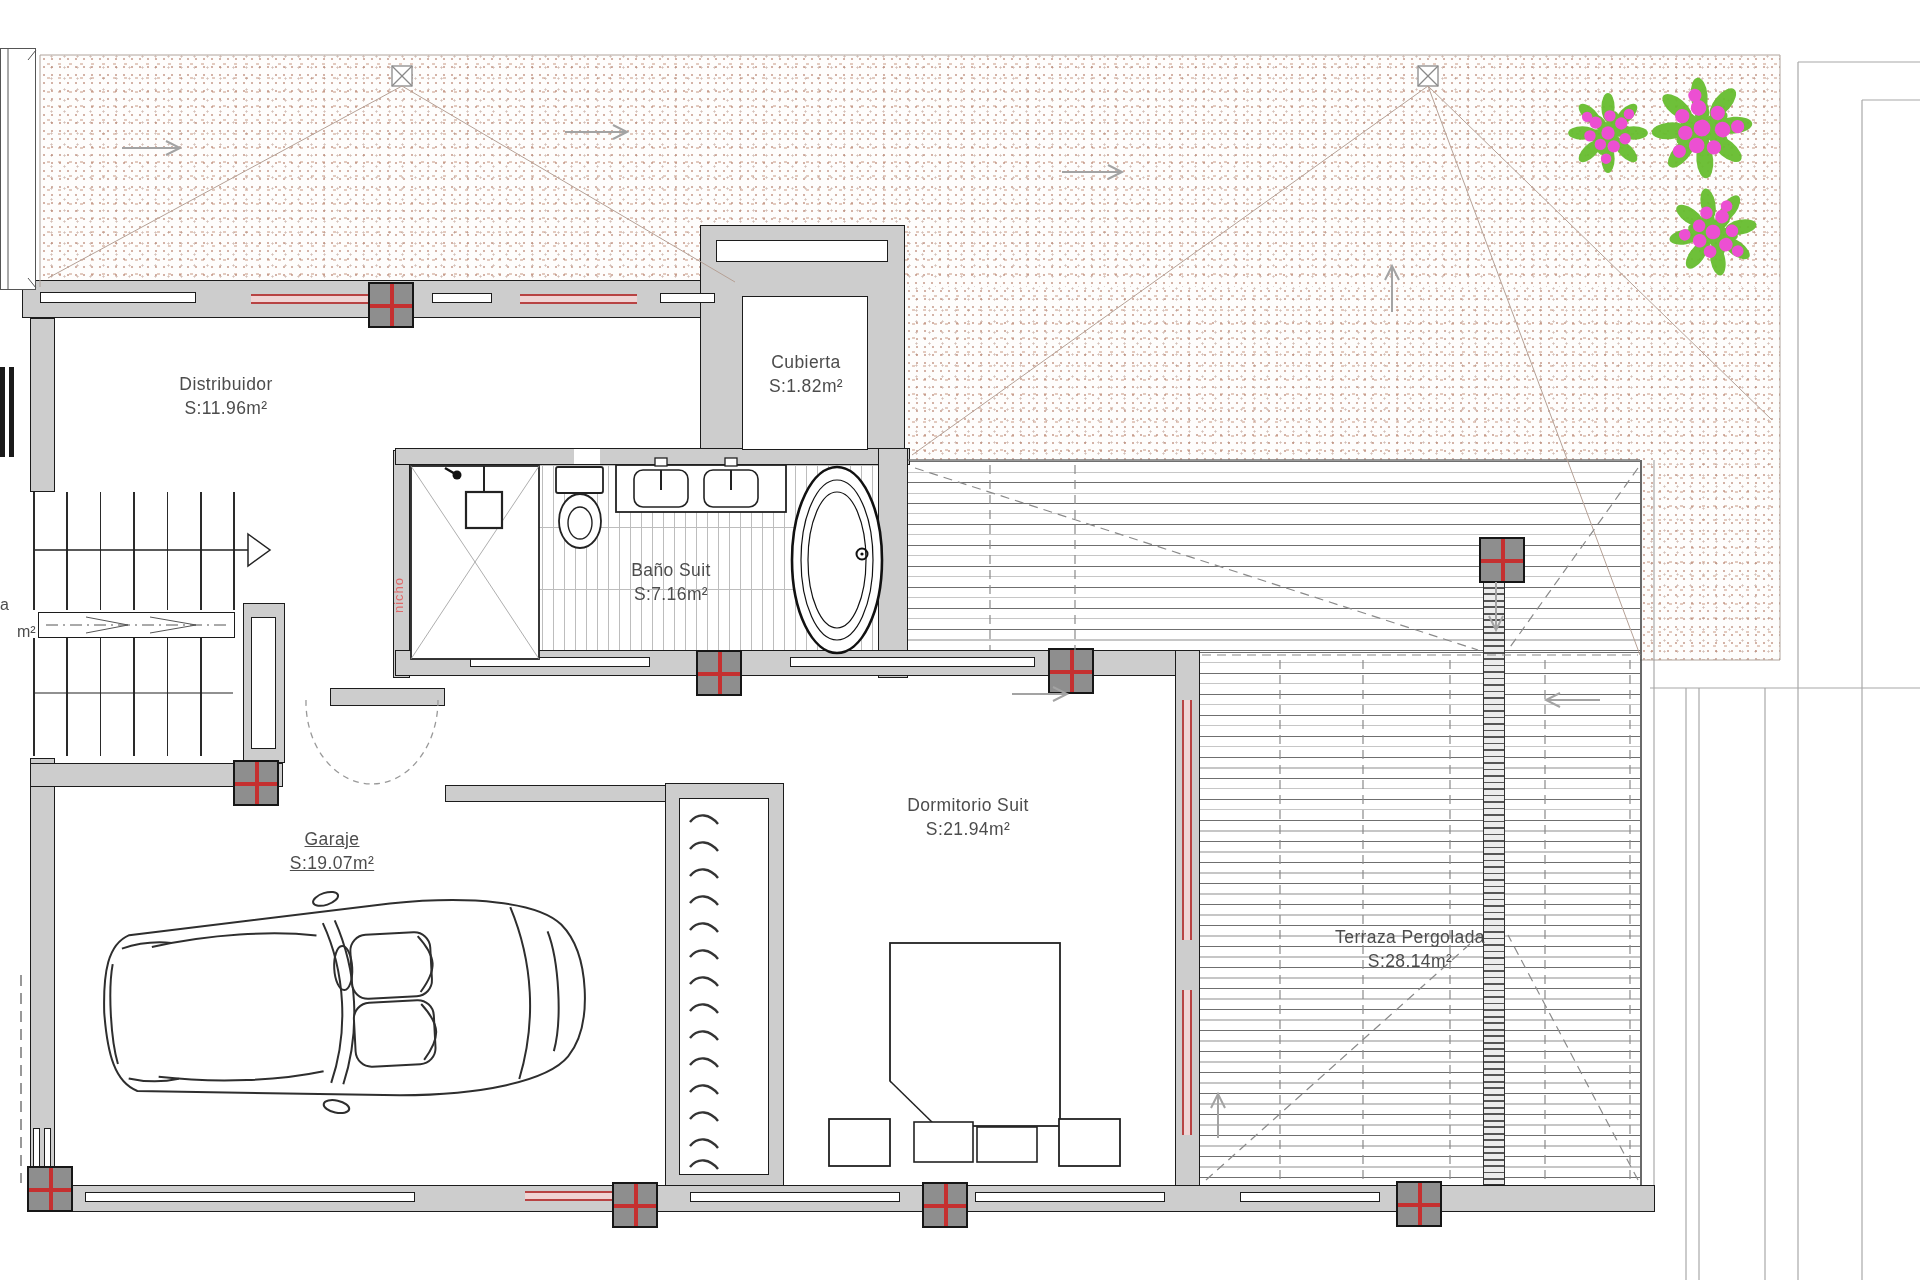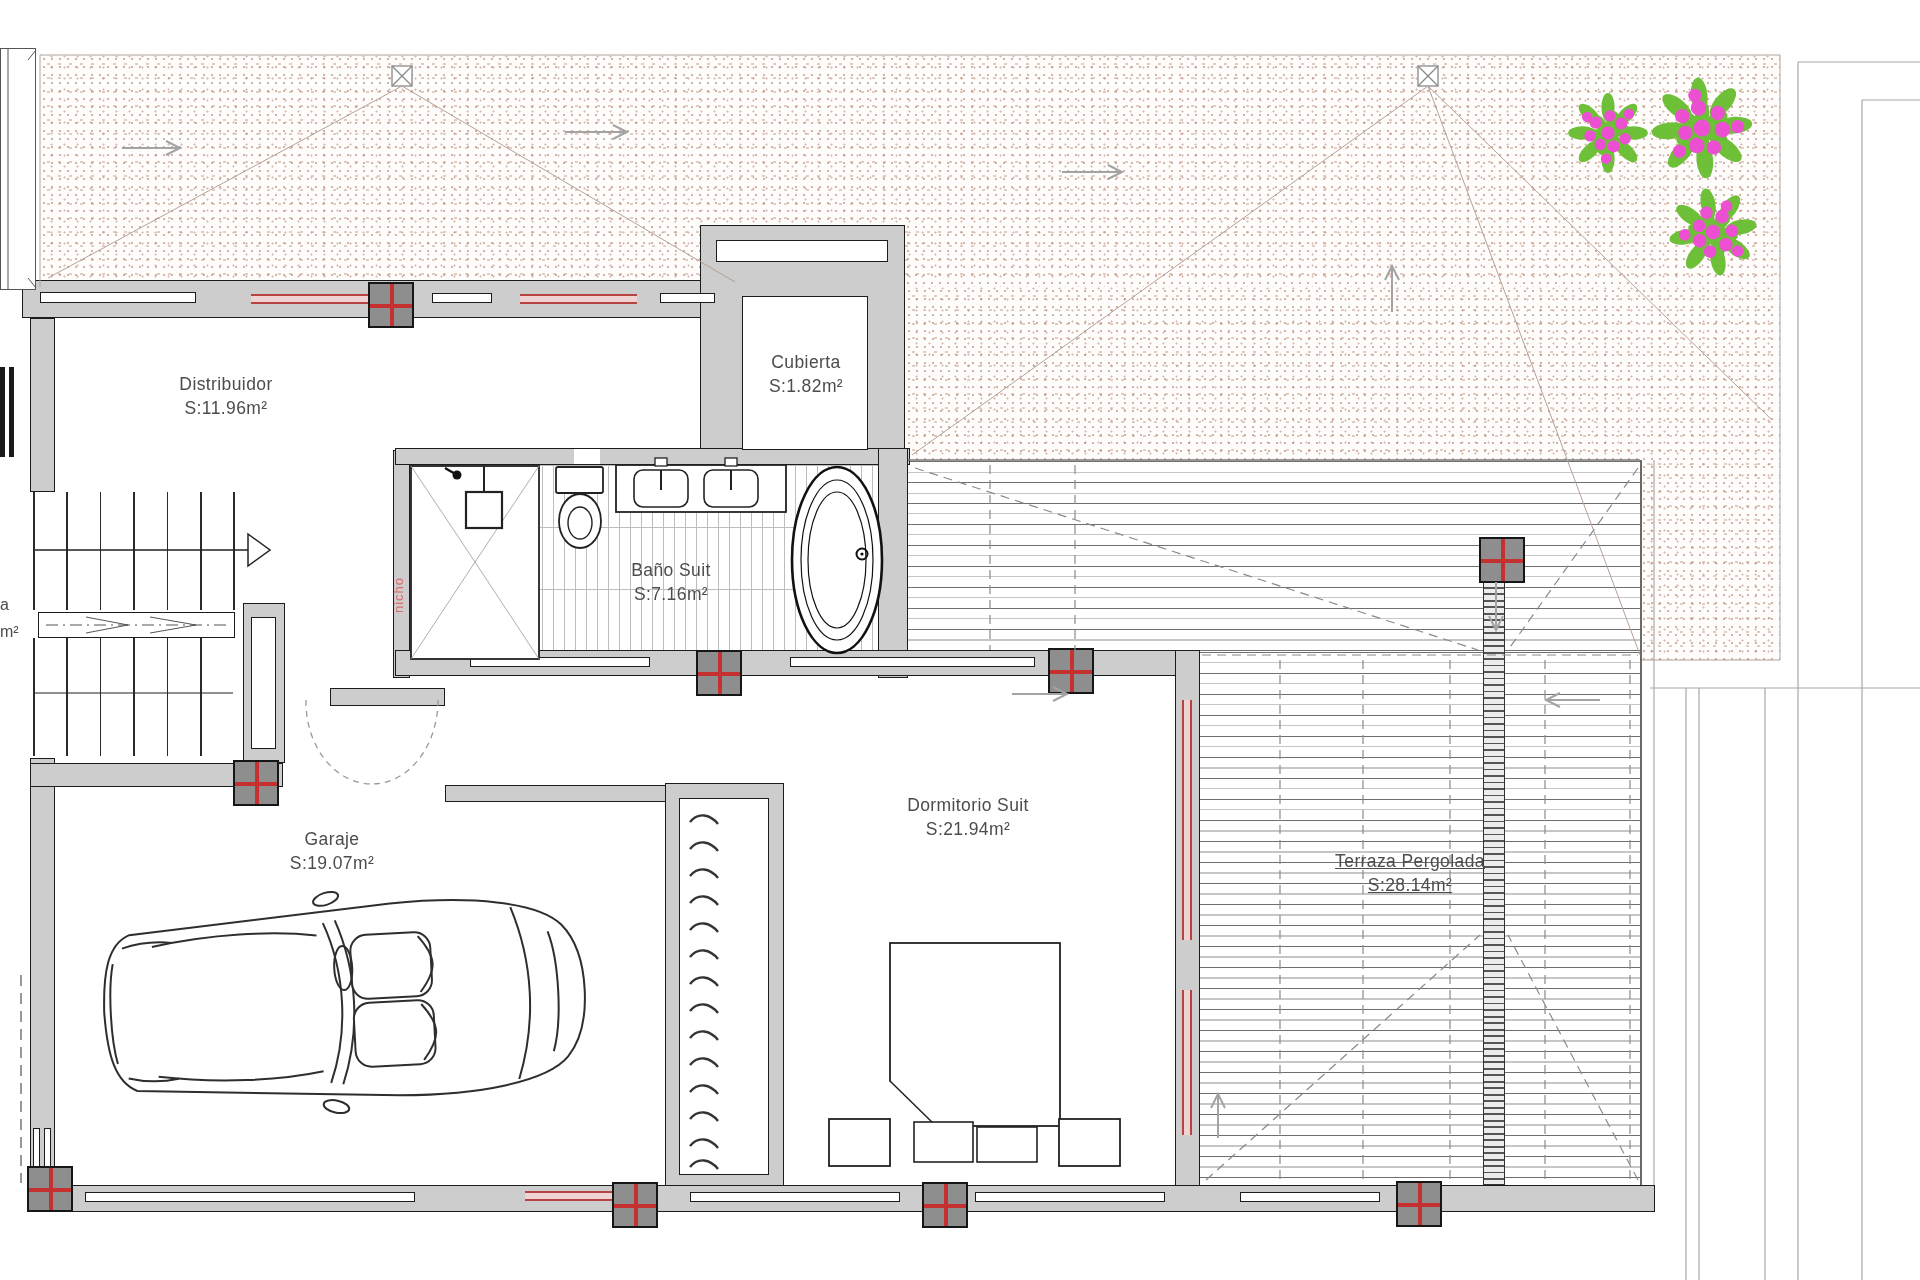--- a/index.html
+++ b/index.html
@@ -335,27 +335,27 @@
       <span>S:1.82m²</span>
   </div>
   <div class="lbl" style="left:591px;top:558px;width:160px;">
     <span>Baño Suit</span>
       <span>S:7.16m²</span>
   </div>
   <div class="lbl" style="left:868px;top:793px;width:200px;">
     <span>Dormitorio Suit</span>
       <span>S:21.94m²</span>
   </div>
-  <div class="lbl" style="left:252px;top:827px;width:160px;">
+  <div class="lbl" style="left:252px;top:827px;width:160px;text-decoration:underline;">
     <span>Garaje</span>
       <span>S:19.07m²</span>
   </div>
-  <div class="lbl" style="left:1300px;top:849px;width:220px;text-decoration:underline;">
+  <div class="lbl" style="left:1300px;top:925px;width:220px;">
     <span>Terraza Pergolada</span>
       <span>S:28.14m²</span>
   </div>
 
   <div class="vtext" style="left:406px;top:598px;">nicho</div>
 
   <div class="edge" style="left:0px;top:596px;">a</div>
-  <div class="edge" style="left:0px;top:623px;">m²</div>
+  <div class="edge" style="left:17px;top:623px;">m²</div>
 
 </div>
 
 </body></html>

